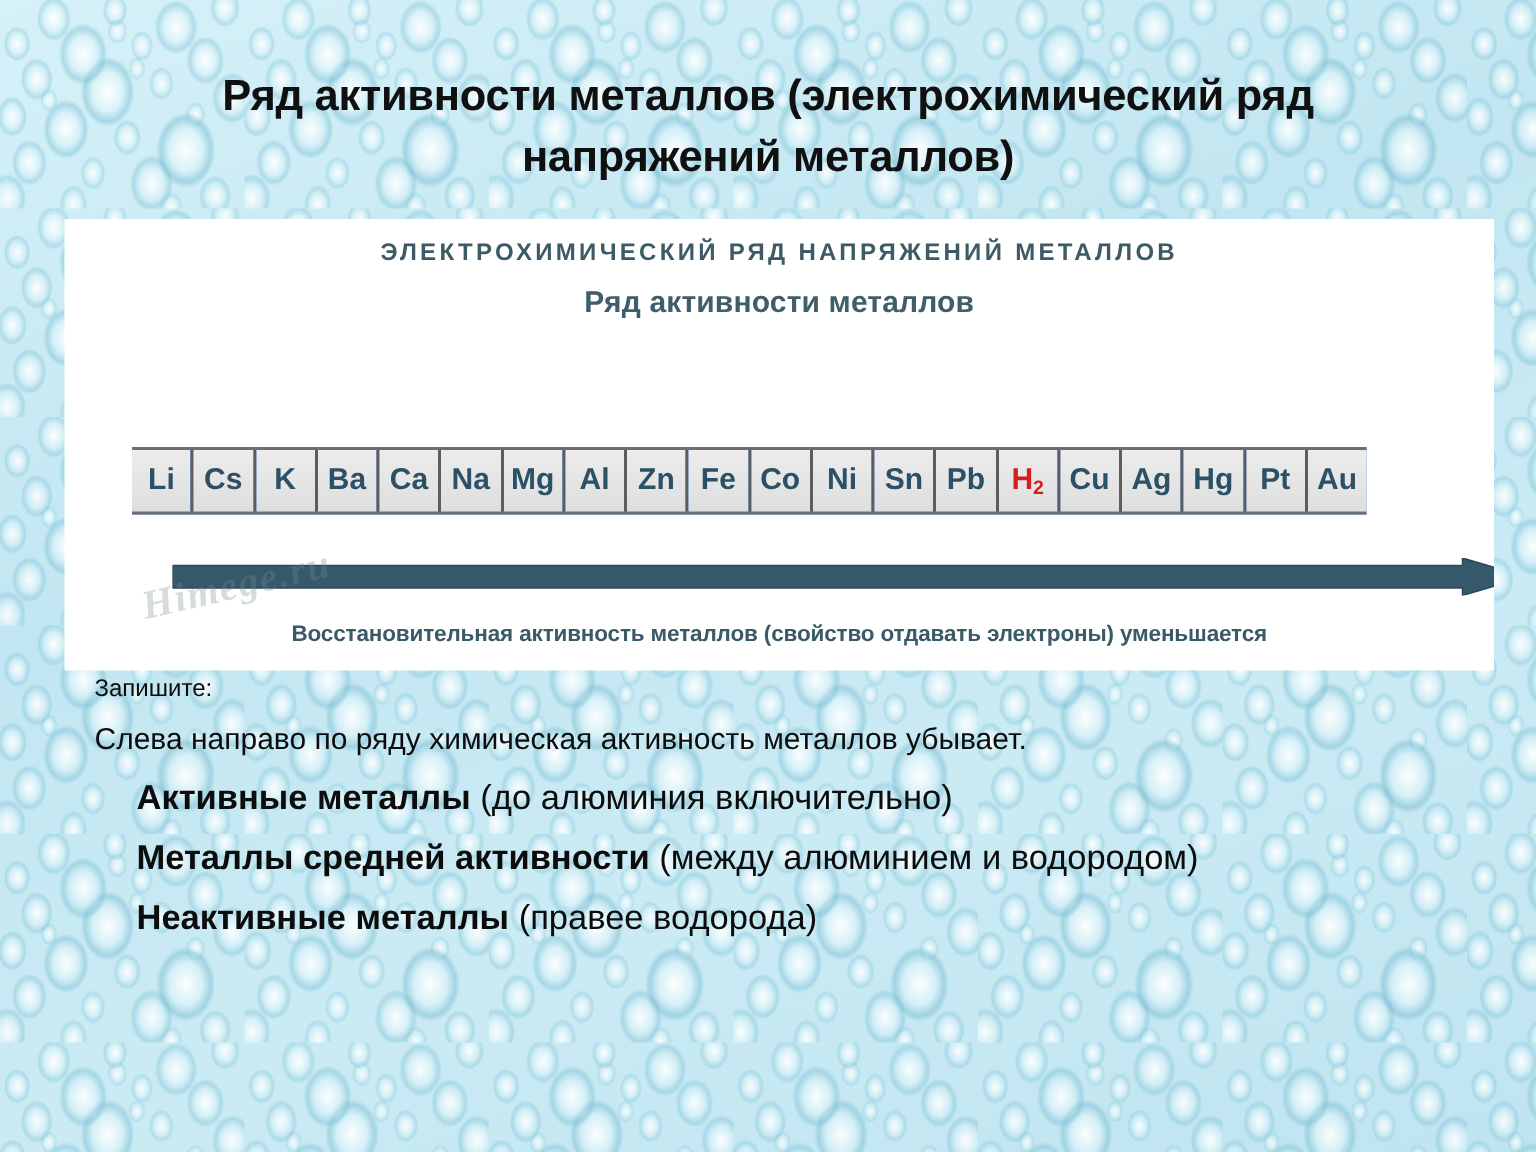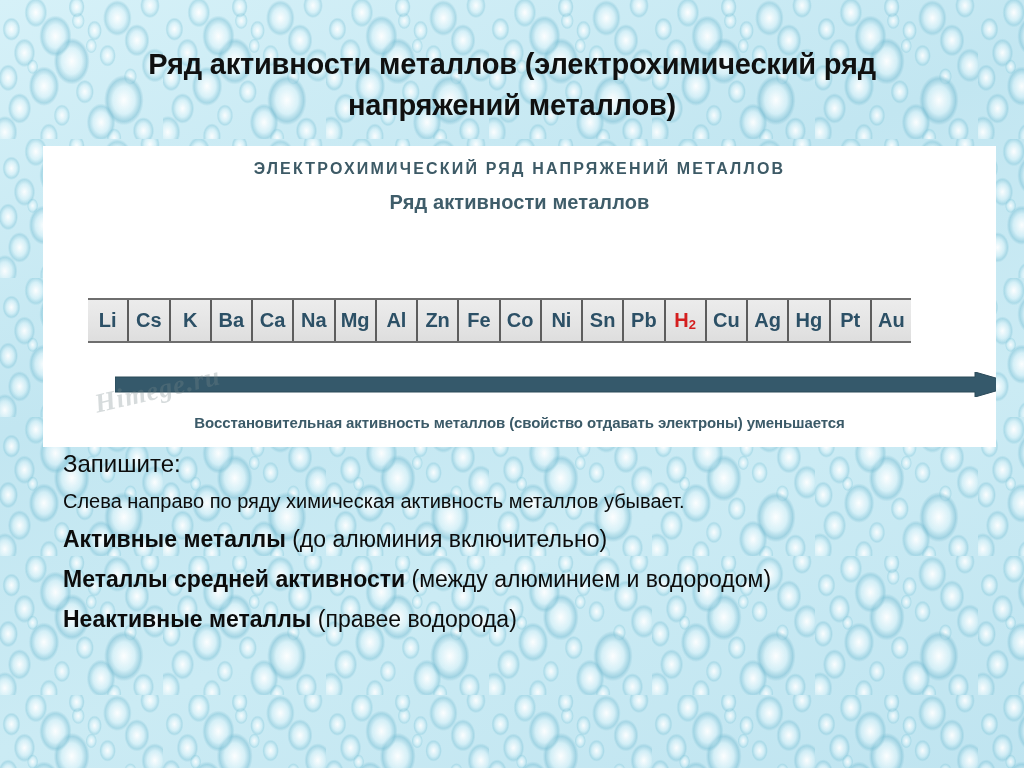--- a/index.html
+++ b/index.html
@@ -203,22 +203,23 @@
     color: #0c0c0c;
   }
   .note-line {
     font-size: 23px;
     line-height: 1.0;
     margin-bottom: 16px;
     white-space: nowrap;
   }
   .note-line .lead {
     font-weight: bold;
-  }
-  #note-zapishite { font-size: 24px; margin-bottom: 15px; }
+    margin-left: 28px;
+  }
+  #note-zapishite { font-size: 16px; margin-bottom: 15px; }
   #note-rule      { font-size: 20px; margin-bottom: 17px; }
   #note-active    { margin-bottom: 17px; }
   #note-medium    { margin-bottom: 17px; }
   #note-inactive  { margin-bottom: 0; }
 </style>
 </head>
 <body>
 
 <div id="bg-texture"></div>
 

